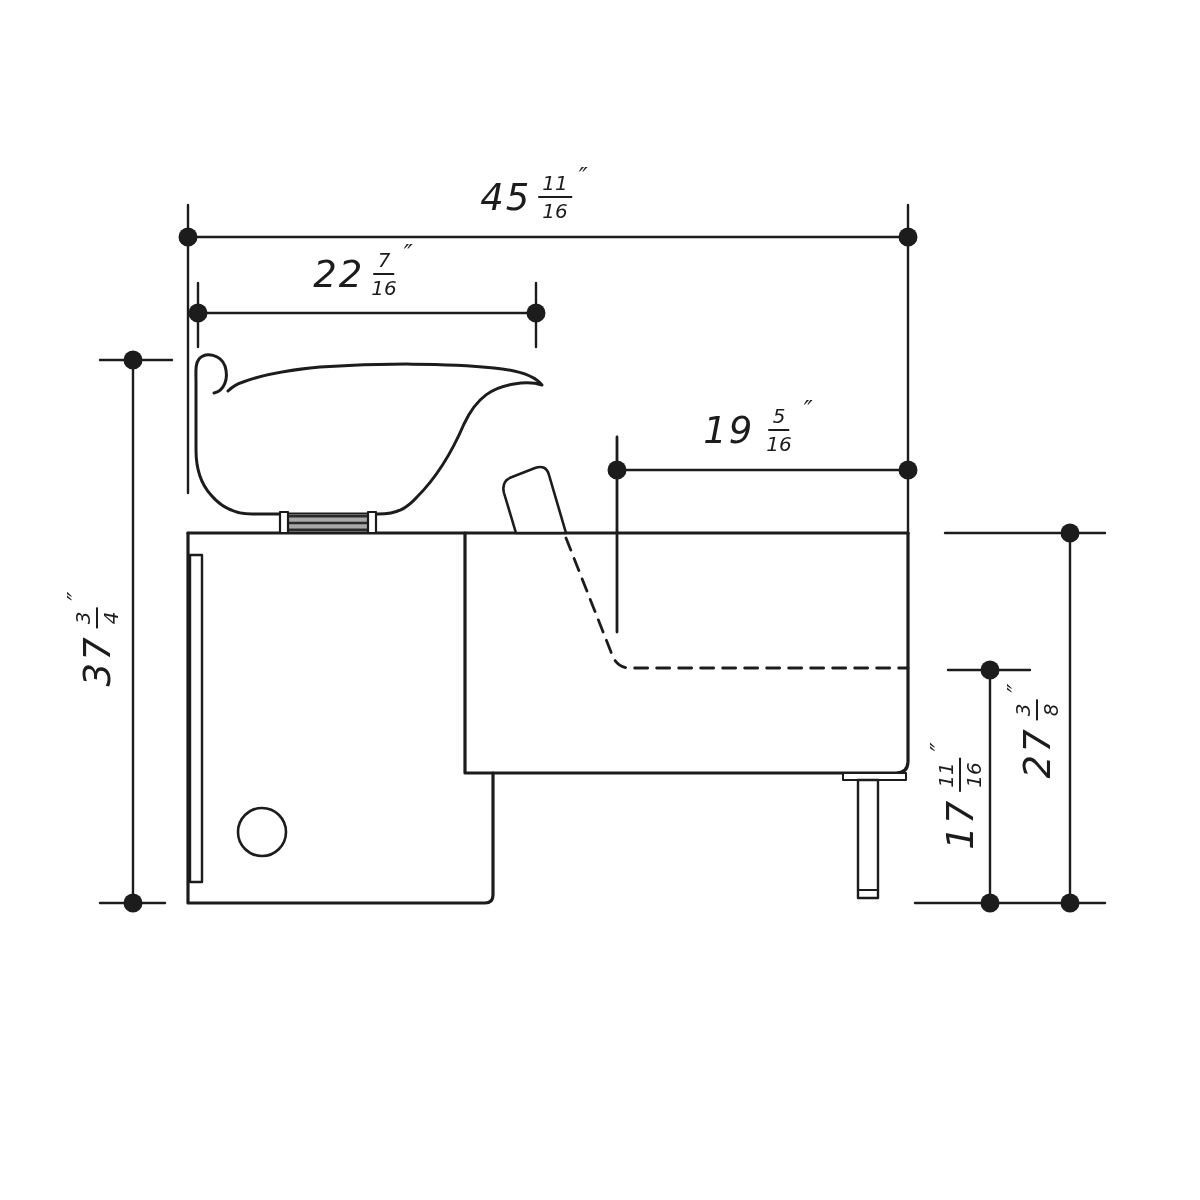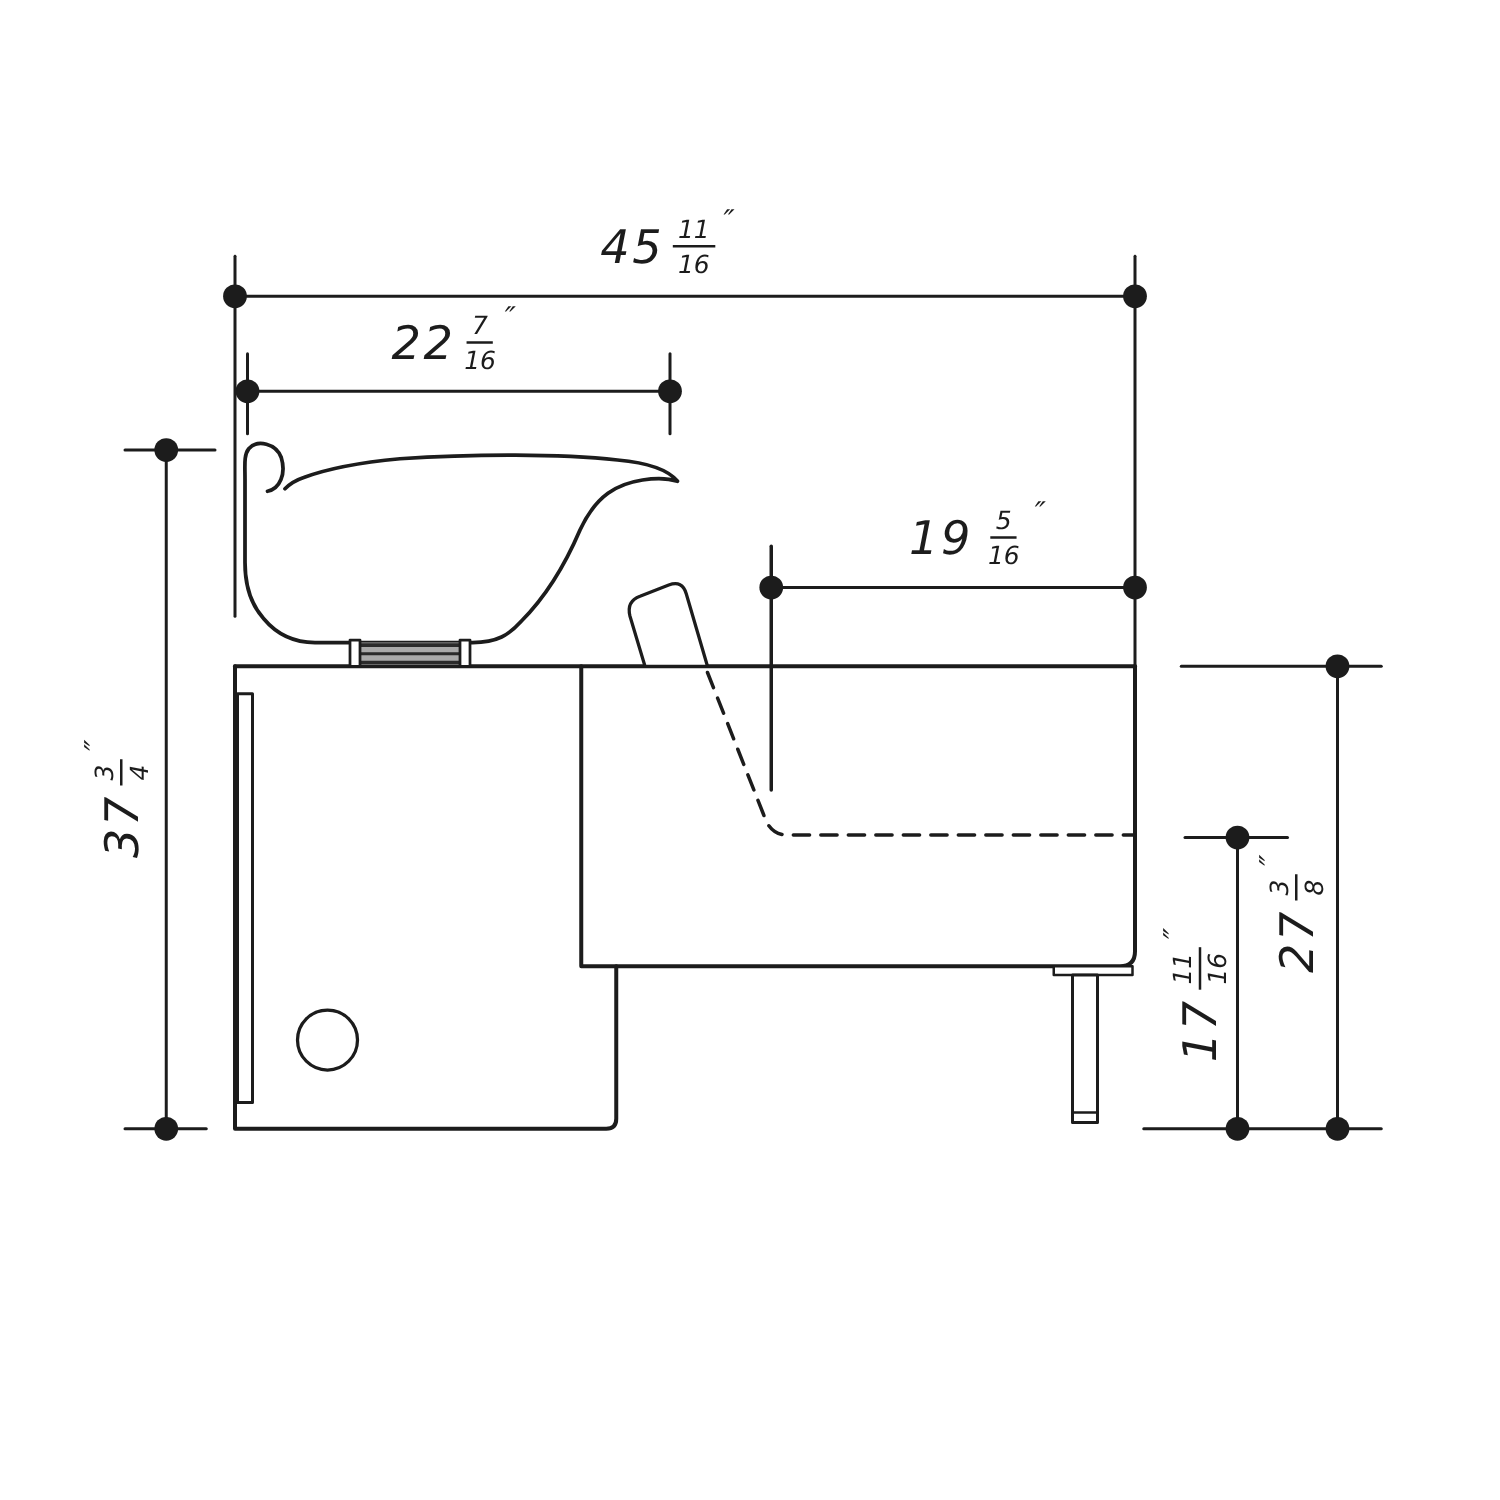--- a/index.html
+++ b/index.html
@@ -170,21 +170,21 @@
 
   <div class="dim-label" style="left:362px; top:274px;">
     <span class="whole">22</span>
     <span class="frac">
       <span class="num">7</span>
       <span class="den">16</span>
     </span>
     <span class="unit">″</span>
   </div>
 
-  <div class="dim-label" style="left:781px; top:430px;gap:12px;">
+  <div class="dim-label" style="left:757px; top:430px;gap:12px;">
     <span class="whole">19</span>
     <span class="frac">
       <span class="num">5</span>
       <span class="den">16</span>
     </span>
     <span class="unit">″</span>
   </div>
 
   <div class="dim-label rot" style="left:97px; top:640px;">
     <span class="whole">37</span>

